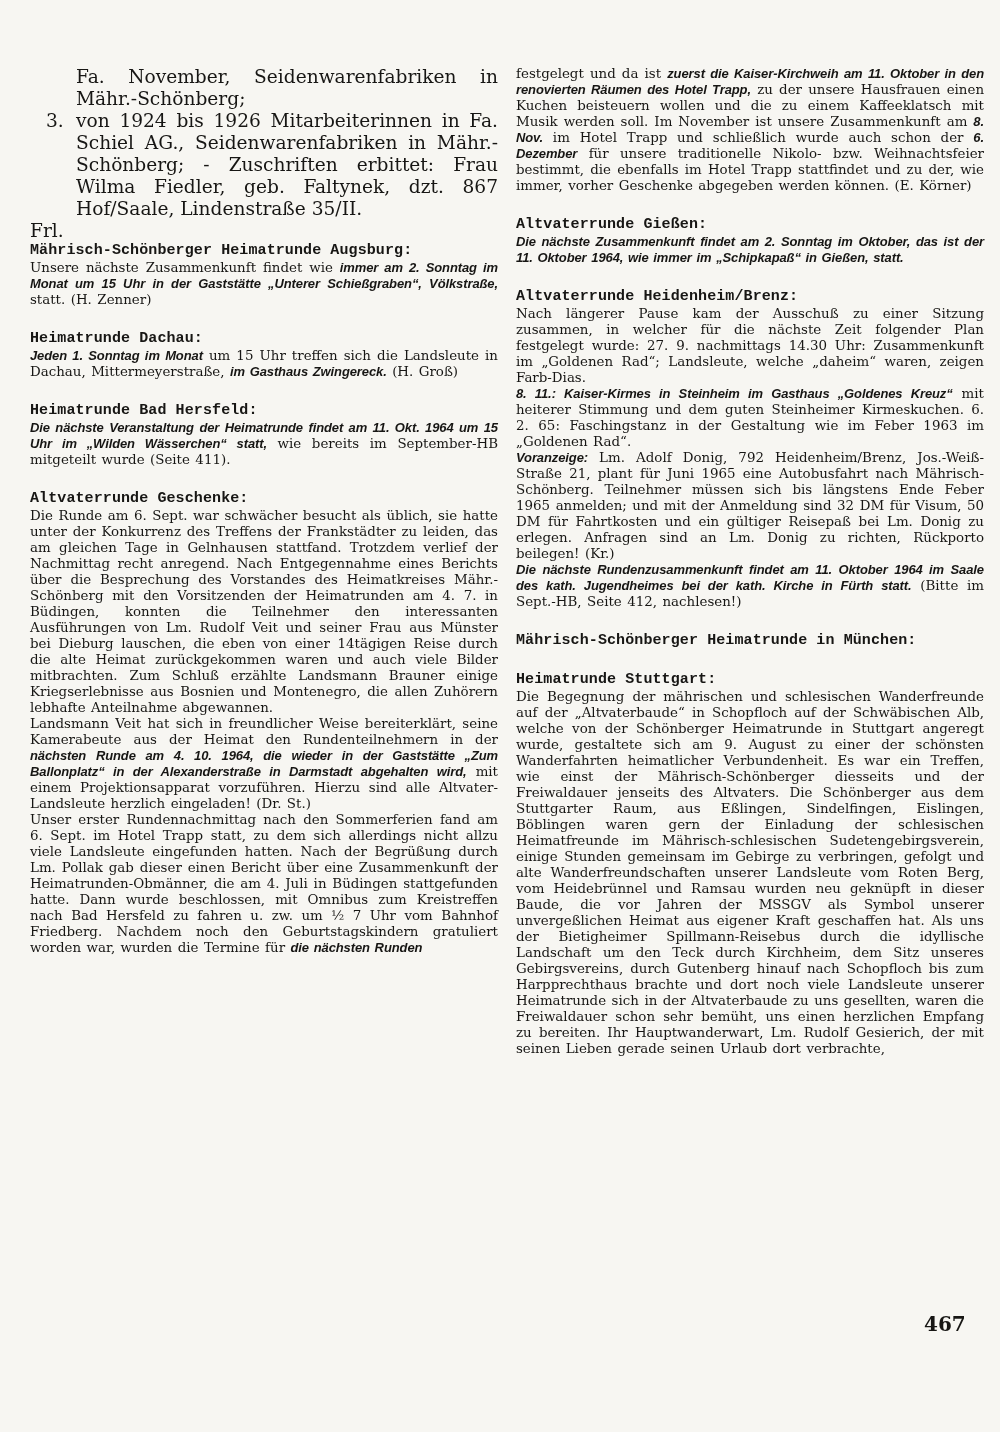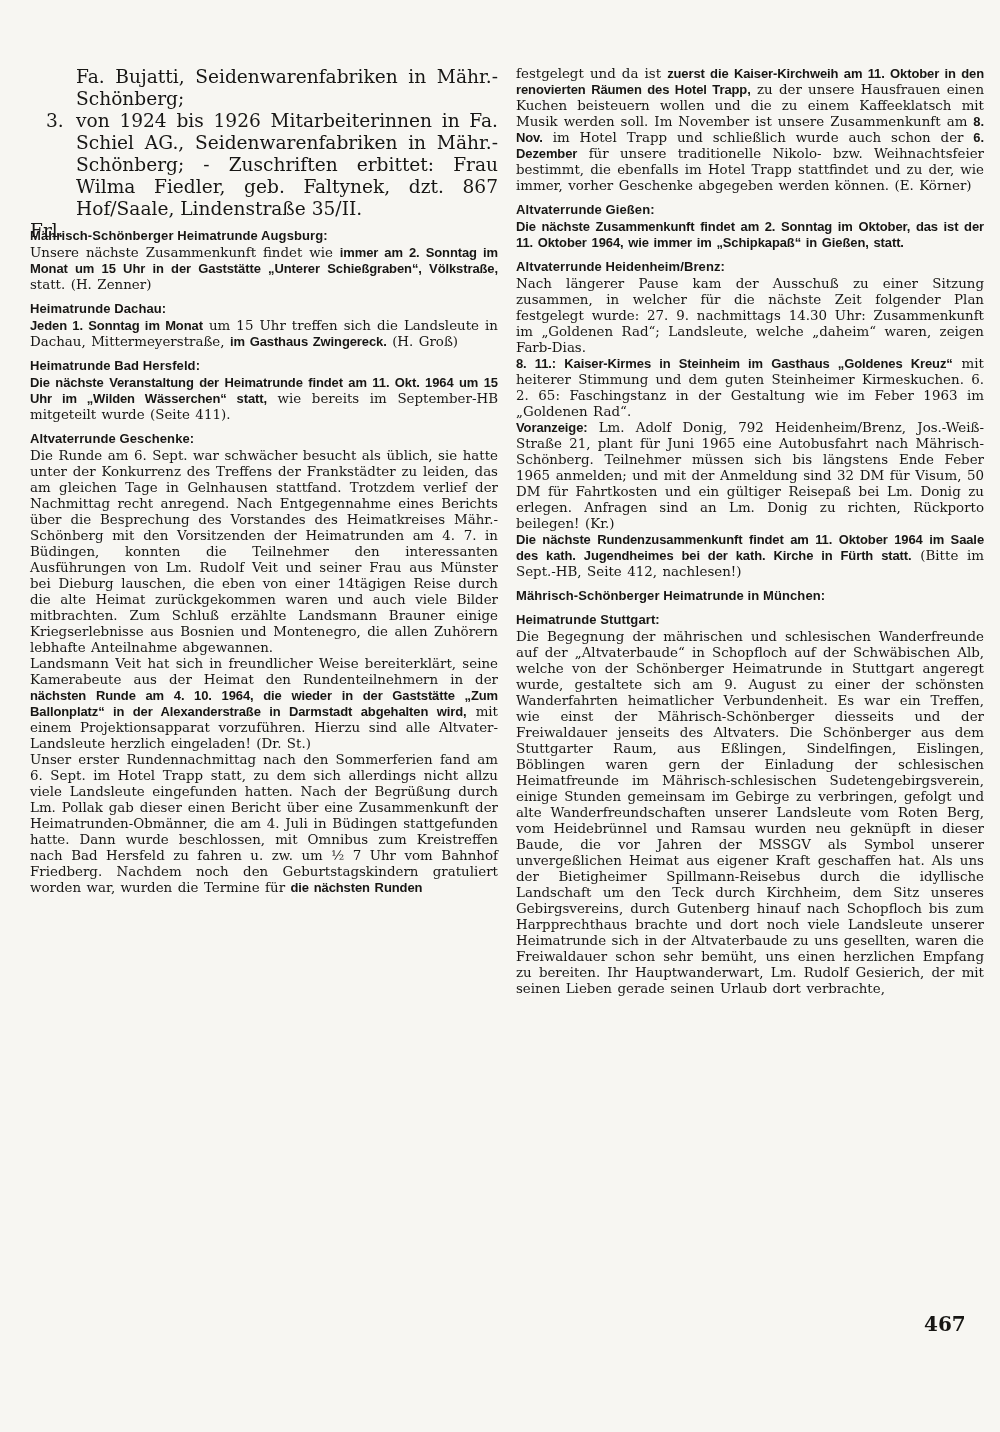--- a/index.html
+++ b/index.html
@@ -48,56 +48,57 @@
   }
   .cal-suffix {
     font-family: "Liberation Sans", sans-serif;
     font-weight: 700;
     font-size: 35px;
     letter-spacing: -0.5px;
     vertical-align: 4px;
   }
 
   .heading {
-    font-family: Liberation Sans, sans-serif;
+    font-family: Liberation Mono, monospace;
     font-weight: 700;
-    font-size: 13px;
+    font-size: 15px;
     line-height: 17px;
-    margin: 7px 0 1px 0;
+    margin: 22px 0 1px 0;
     letter-spacing: 0.1px;
   }
   .para {
     margin: 0;
     text-align: justify;
     word-spacing: 1.2px;
   }
   .bd {
     font-family: "Liberation Sans", sans-serif;
     font-weight: 700;
     font-size: 0.97em;
     letter-spacing: -0.1px;
+    font-style: italic;
   }
   .list-item .bd { font-family: "DejaVu Serif", serif; font-size: 1em; }
 
   .page-num {
     position: absolute;
     left: 924px;
     top: 1316px;
     font-family: "DejaVu Serif", serif;
     font-weight: 700;
     font-size: 20px;
   }
 </style>
 </head>
 <body>
 
 <div class="page">
   <div class="cols">
     <div class="col">
-        <div class="list-item"><span class="marker"></span><span><span>Fa. Bujatti, Seidenwarenfabriken in Mähr.-Schönberg;</span></span></div>
+        <div class="list-item"><span class="marker"></span><span><span>Fa. November, Seidenwarenfabriken in Mähr.-Schönberg;</span></span></div>
         <div class="list-item"><span class="marker">3.</span><span><span>von 1924 bis 1926 Mitarbeiterinnen in Fa. Schiel AG., Seidenwarenfabriken in Mähr.-Schönberg; - Zuschriften erbittet: Frau Wilma Fiedler, geb. Faltynek, dzt. 867 Hof/Saale, Lindenstraße 35/II.</span></span></div>
         <div class="list-item"><span class="marker flush">Frl.</span></div>
         <h3 class="heading">Mährisch-Schönberger Heimatrunde Augsburg:</h3>
         <p class="para"><span>Unsere nächste Zusammenkunft findet wie </span><b class="bd">immer am 2. Sonntag im Monat um 15 Uhr in der Gaststätte „Unterer Schießgraben“, Völkstraße,</b><span> statt. (H. Zenner)</span></p>
         <h3 class="heading">Heimatrunde Dachau:</h3>
         <p class="para"><b class="bd">Jeden 1. Sonntag im Monat</b><span> um 15 Uhr treffen sich die Landsleute in Dachau, Mittermeyerstraße, </span><b class="bd">im Gasthaus Zwingereck.</b><span> (H. Groß)</span></p>
         <h3 class="heading">Heimatrunde Bad Hersfeld:</h3>
         <p class="para"><b class="bd">Die nächste Veranstaltung der Heimatrunde findet am 11. Okt. 1964 um 15 Uhr im „Wilden Wässerchen“ statt,</b><span> wie bereits im September-HB mitgeteilt wurde (Seite 411).</span></p>
         <h3 class="heading">Altvaterrunde Geschenke:</h3>
         <p class="para"><span>Die Runde am 6. Sept. war schwächer besucht als üblich, sie hatte unter der Konkurrenz des Treffens der Frankstädter zu leiden, das am gleichen Tage in Gelnhausen stattfand. Trotzdem verlief der Nachmittag recht anregend. Nach Entgegennahme eines Berichts über die Besprechung des Vorstandes des Heimatkreises Mähr.-Schönberg mit den Vorsitzenden der Heimatrunden am 4. 7. in Büdingen, konnten die Teilnehmer den interessanten Ausführungen von Lm. Rudolf Veit und seiner Frau aus Münster bei Dieburg lauschen, die eben von einer 14tägigen Reise durch die alte Heimat zurückgekommen waren und auch viele Bilder mitbrachten. Zum Schluß erzählte Landsmann Brauner einige Kriegserlebnisse aus Bosnien und Montenegro, die allen Zuhörern lebhafte Anteilnahme abgewannen.</span></p>

